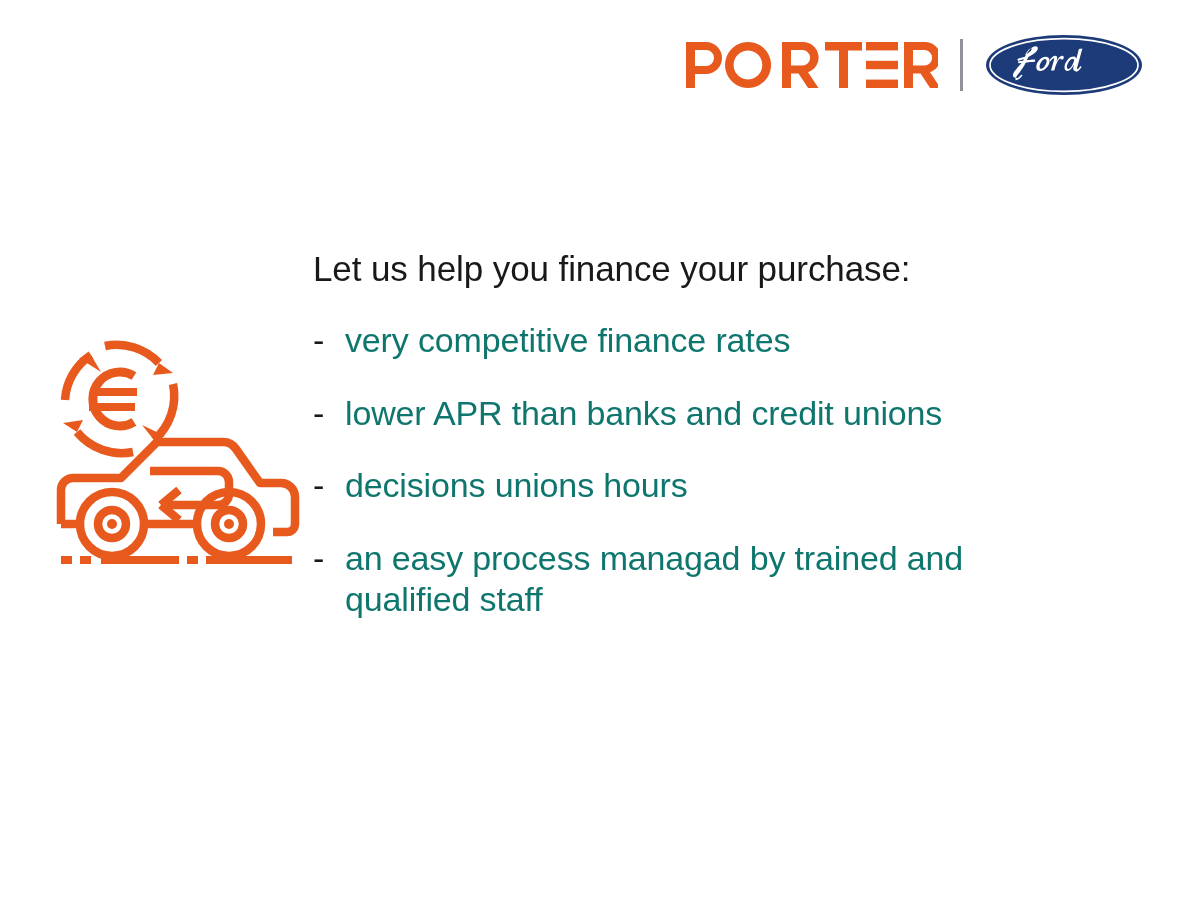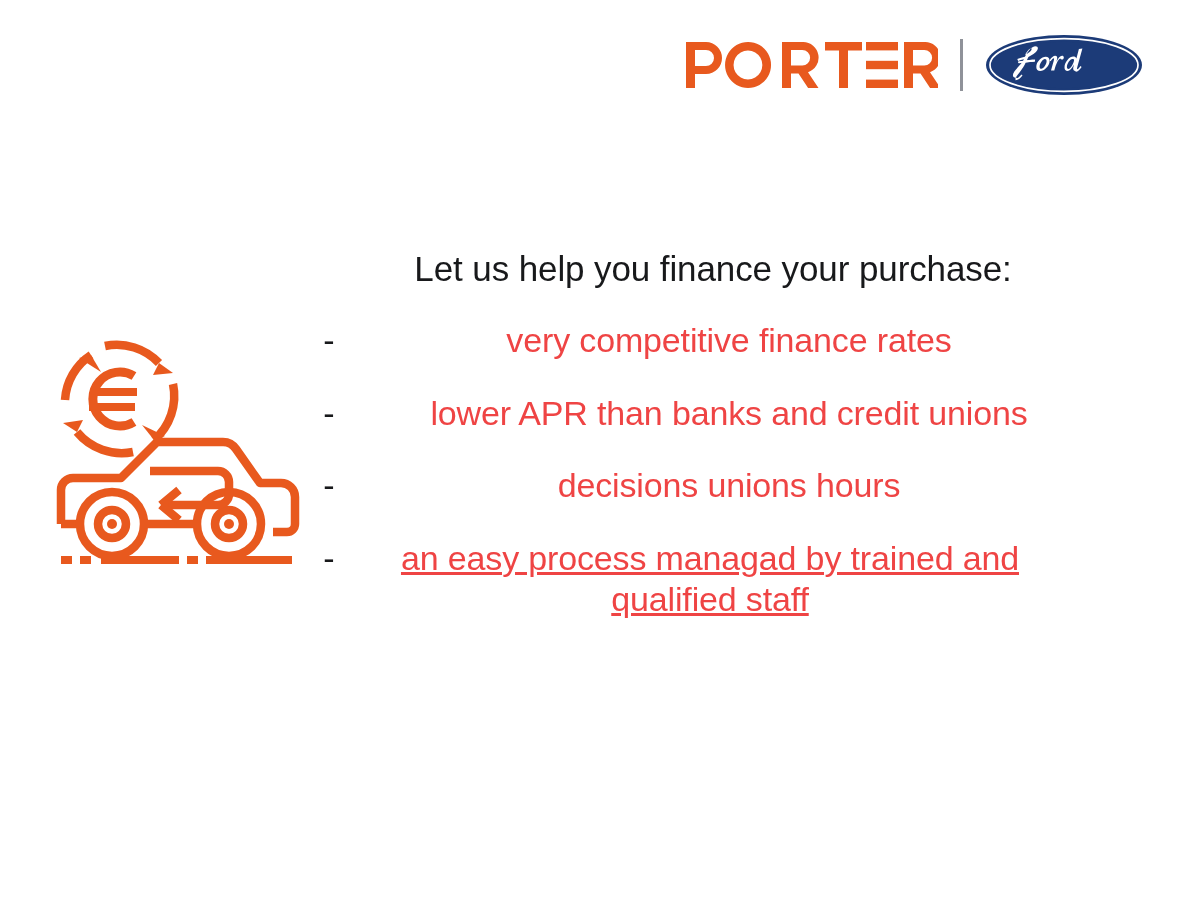--- a/index.html
+++ b/index.html
@@ -50,21 +50,20 @@
     height: 245px;
   }
   #finance-icon svg { display: block; width: 100%; height: 100%; }
 
   
   #content-block {
     position: absolute;
     left: 313px;
     top: 248px;
     width: 800px;
-    text-align: center;
   }
   #heading {
     font-size: 35px;
     line-height: 1.18;
     color: #18191b;
     letter-spacing: -0.1px;
     font-weight: 400;
     margin: 0 0 16px 0;
     white-space: nowrap;
   }
@@ -78,25 +77,25 @@
     width: 32px;
     font-size: 34px;
     line-height: 1.22;
     color: #18191b;
     font-weight: 400;
   }
   .benefit-text {
     flex: 1 1 auto;
     font-size: 34px;
     line-height: 1.22;
-    color: #ef4444;
+    color: #0f766e;
     letter-spacing: -0.15px;
     font-weight: 400;
   }
-  .benefit-text.wrap-narrow { max-width: 730px; text-decoration: underline; }
+  .benefit-text.wrap-narrow { max-width: 730px; }
 </style>
 </head>
 <body>
 
 <div id="slide">
 
   <div id="brand-lockup">
 
     <div id="porter-wordmark" aria-label="PORTER">
       <svg width="252" height="46" viewBox="0 0 252 46">

